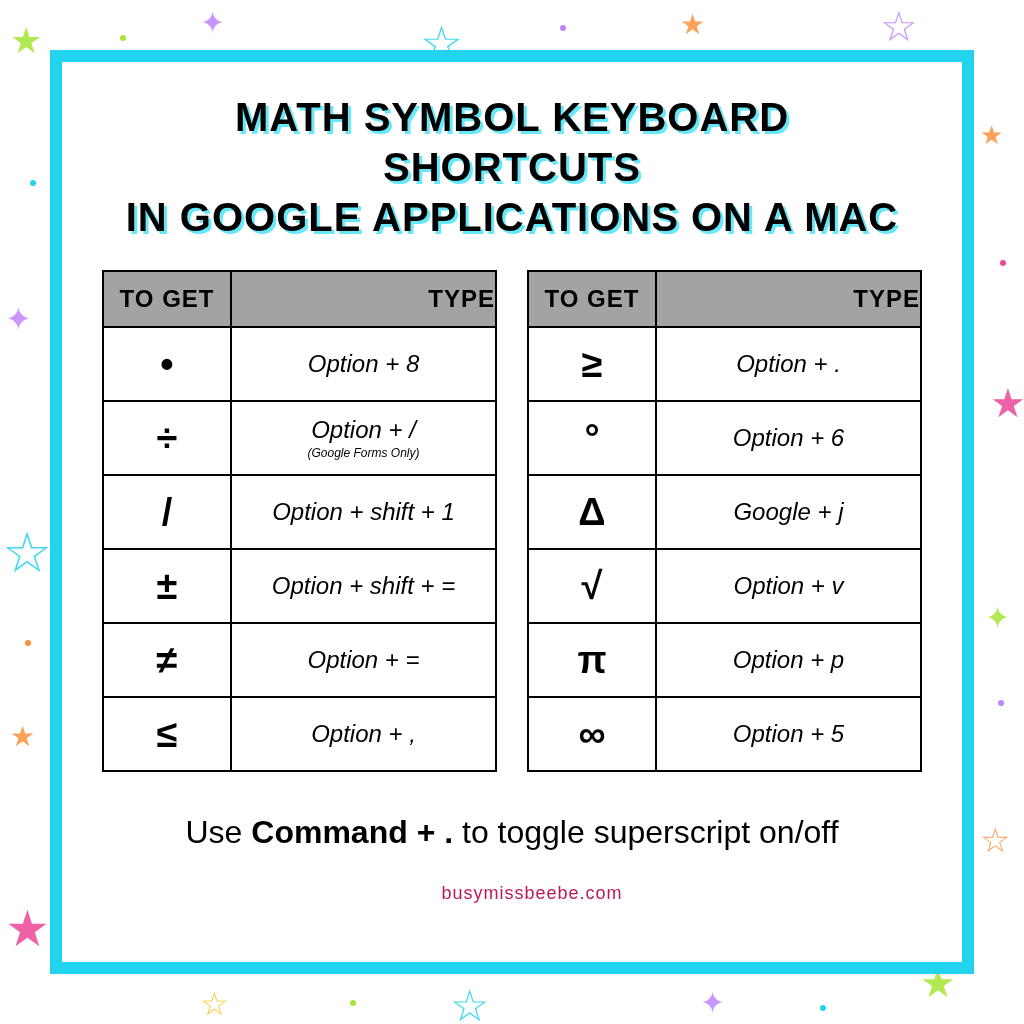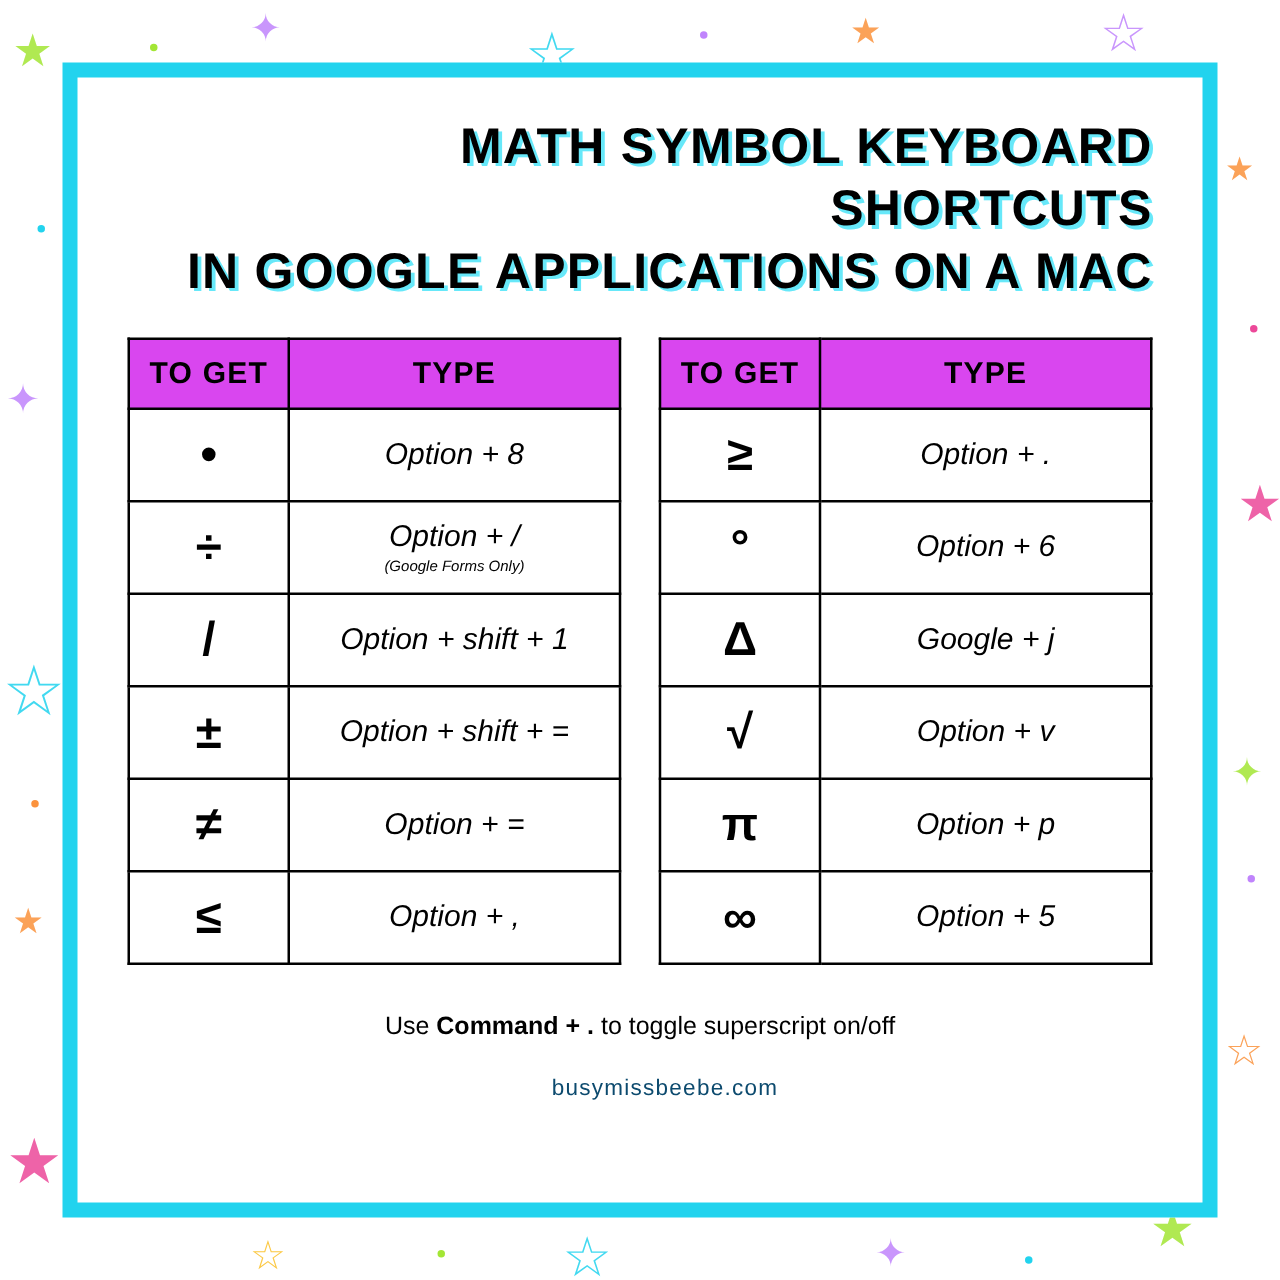--- a/index.html
+++ b/index.html
@@ -39,21 +39,21 @@
     padding: 30px 40px 20px 40px;
     display: flex;
     flex-direction: column;
     align-items: center;
   }
   .title {
     font-family: "Arial Black", "Impact", sans-serif;
     font-weight: 900;
     font-size: 40px;
     letter-spacing: 1px;
-    text-align: right;
+    text-align: center;
     line-height: 1.25;
     text-transform: uppercase;
     color: #000;
     text-shadow: 3px 3px 0 #67e8f9;
     margin-bottom: 28px;
     font-stretch: condensed;
   }
   .tables {
     display: flex;
     gap: 30px;
@@ -64,56 +64,56 @@
     border-collapse: collapse;
     width: 400px;
   }
   th, td {
     border: 2px solid #000;
     text-align: center;
     vertical-align: middle;
     height: 74px;
   }
   th {
-    background: #d946ef;
+    background: #a3a3a3;
     font-family: "Arial Black", "Impact", sans-serif;
     font-weight: 900;
     font-size: 24px;
     letter-spacing: 1px;
     text-transform: uppercase;
     height: 56px;
   }
   .col-sym { width: 130px; }
-  .col-type { width: 270px; }
+  .col-type { width: 270px; text-align: right; }
   .sym {
     font-size: 38px;
     font-weight: bold;
     font-family: Arial, sans-serif;
   }
   .type-cell {
     font-size: 24px;
     font-family: "Comic Sans MS", cursive, sans-serif;
     font-style: italic;
   }
   .subnote {
     display:block;
     font-size: 12px;
     margin-top: 2px;
   }
   .tips {
     margin-top: 30px;
     text-align: center;
-    font-size: 20px;
+    font-size: 32px;
     font-family: "Comic Sans MS", cursive, sans-serif;
     line-height: 1.9;
   }
   .tips b { font-weight: 700; }
   .footer {
     margin-top: 20px;
-    color: #0c4a6e;
+    color: #be185d;
     font-size: 18px;
     letter-spacing: 1px;
     font-family: "Comic Sans MS", cursive, sans-serif;
     padding-left: 40px;
   }
 </style>
 </head>
 <body>
 
 <div class="bg-stars">

